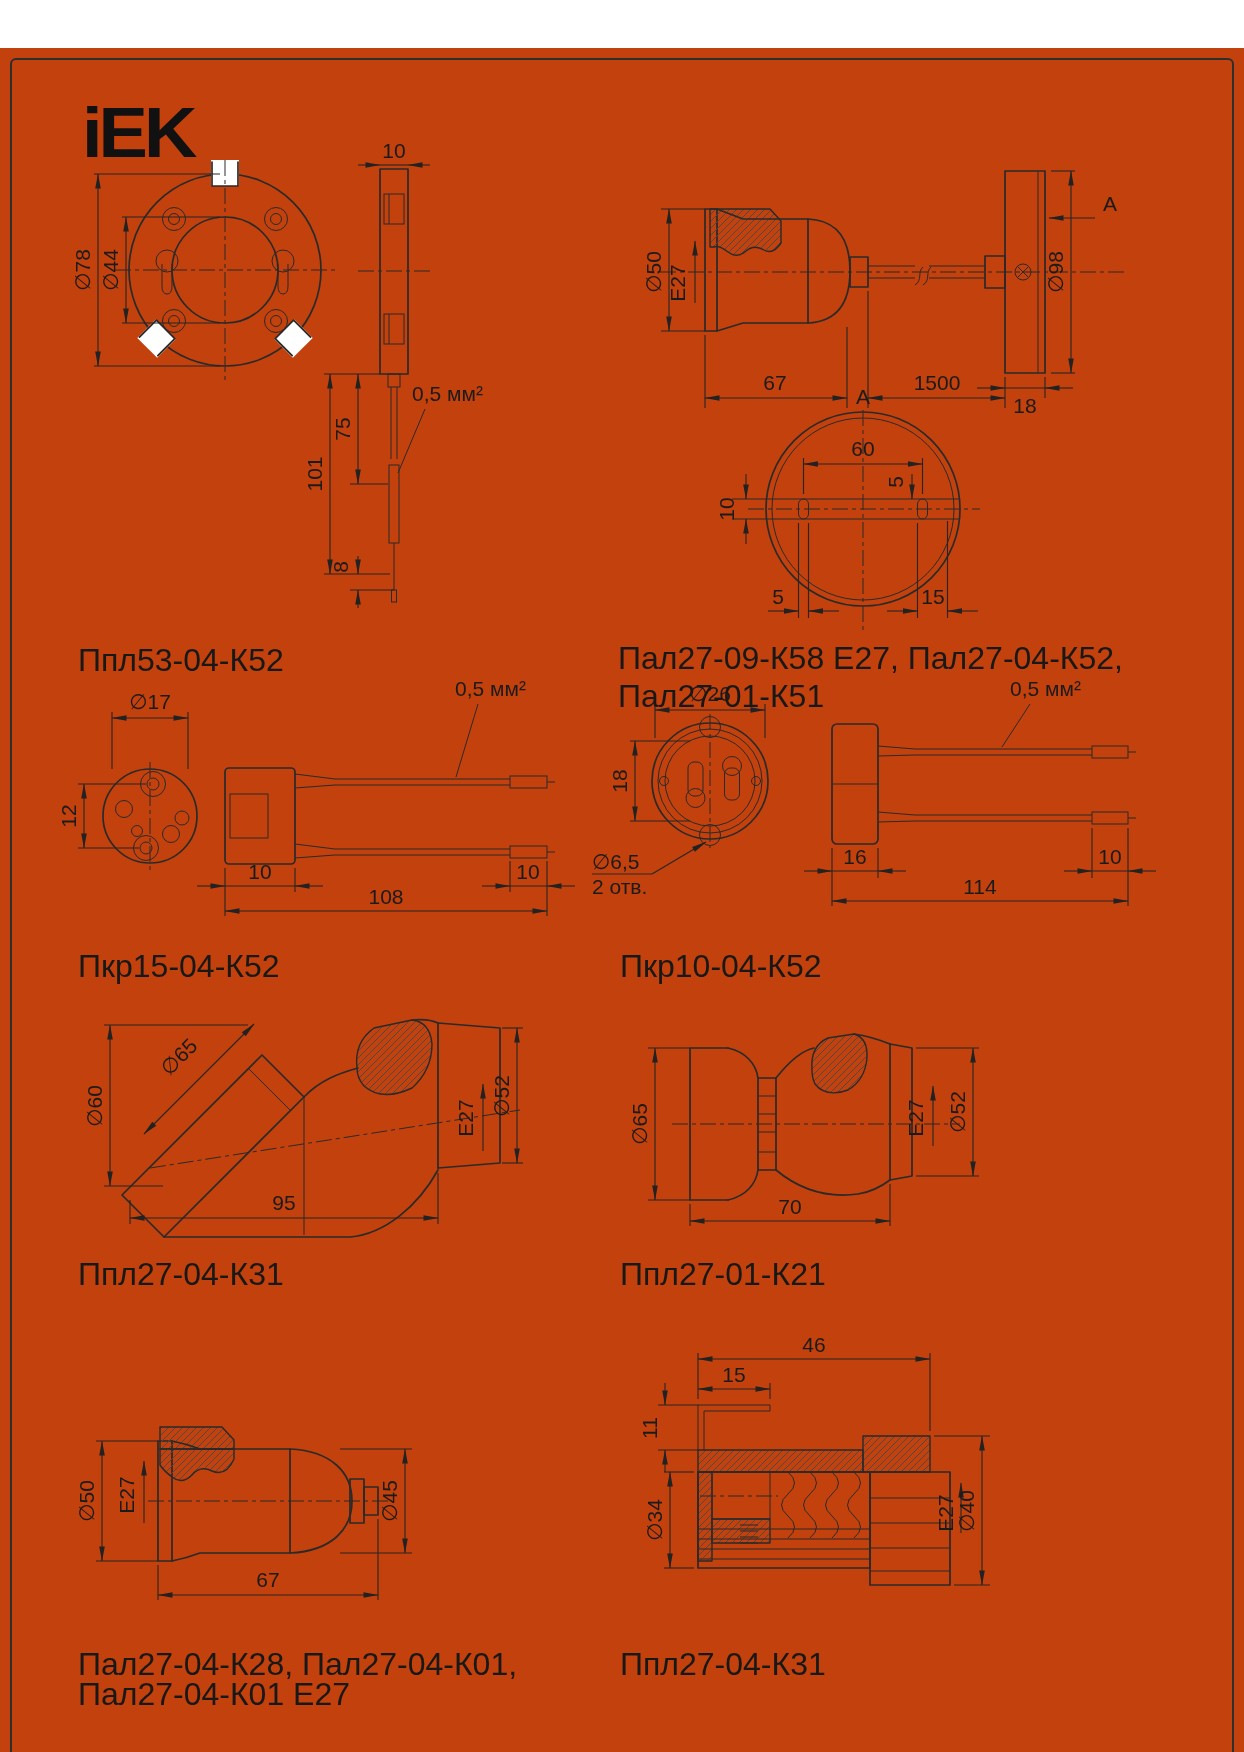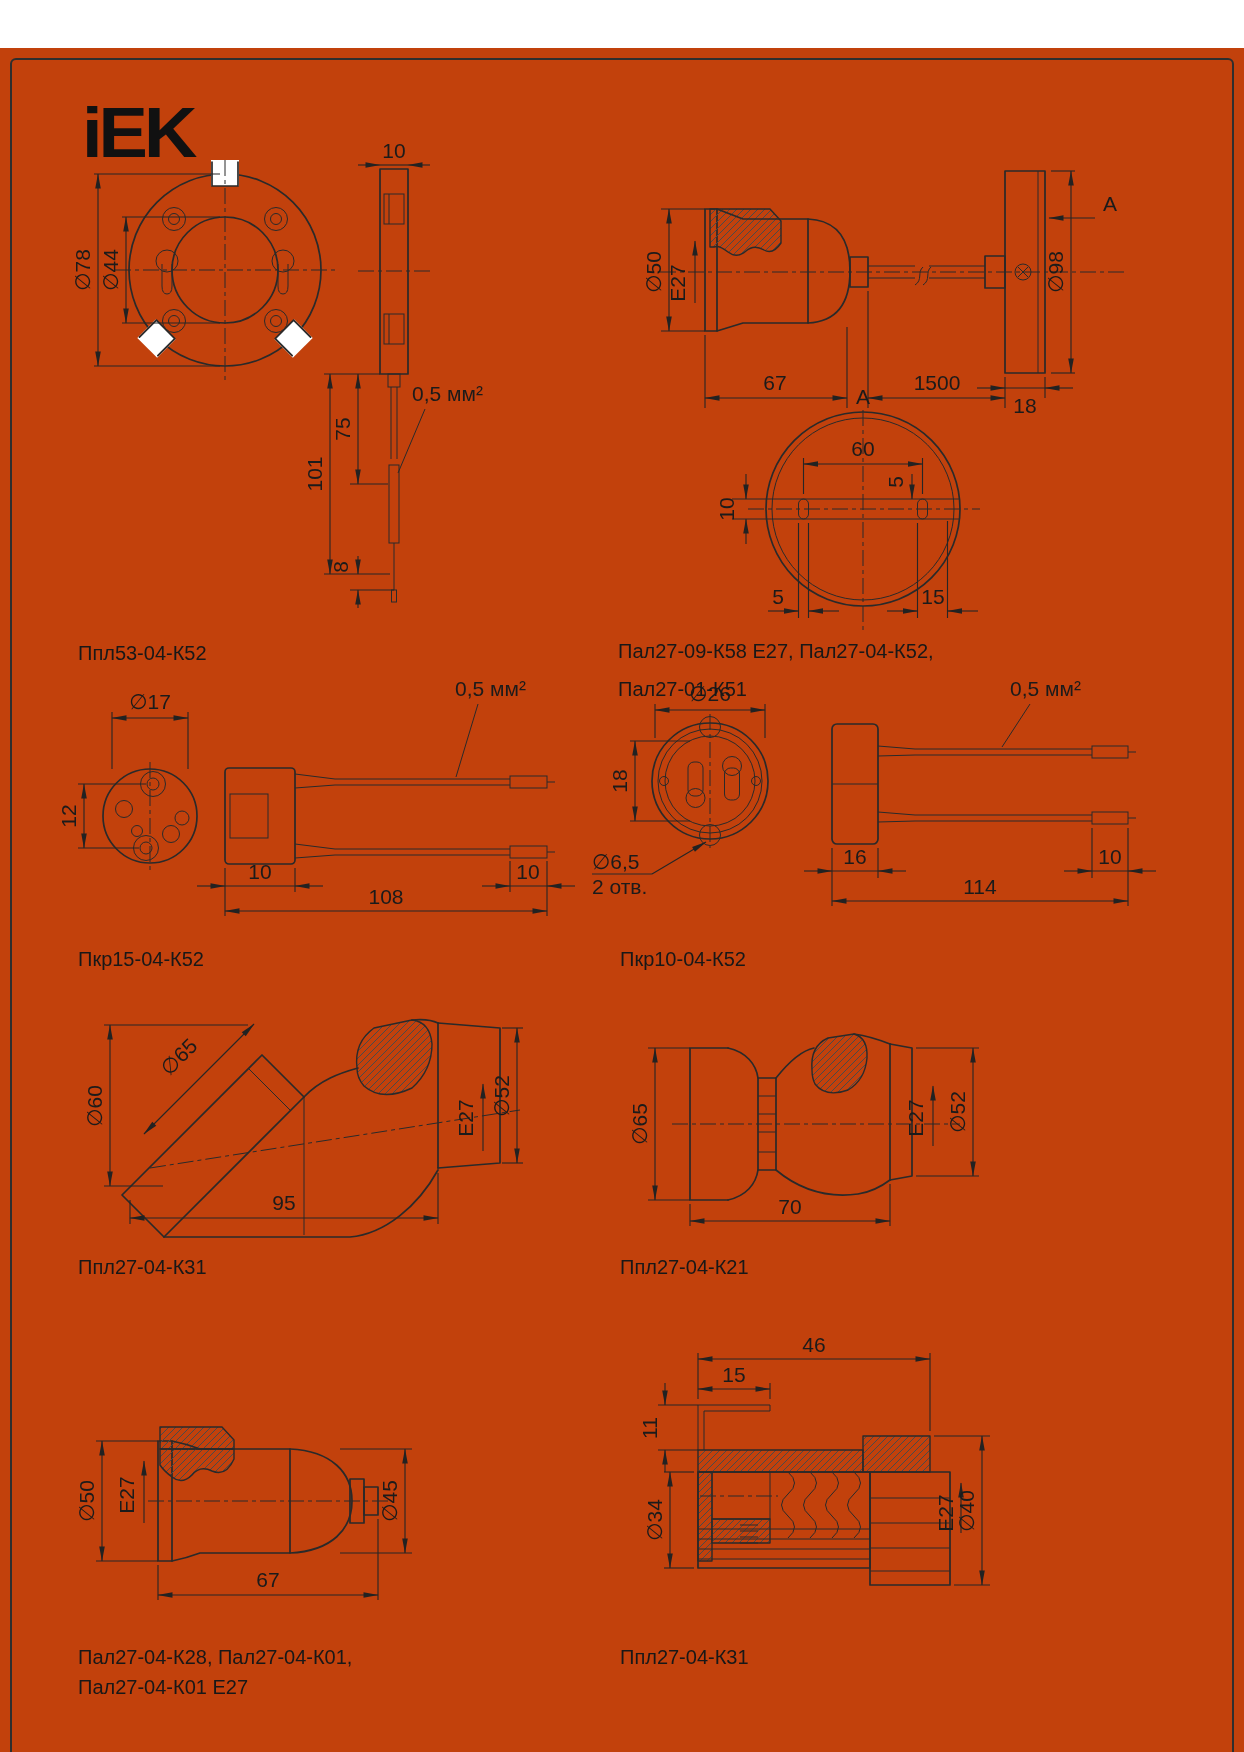--- a/index.html
+++ b/index.html
@@ -1,19 +1,19 @@
 <!DOCTYPE html>
 <html><head>
 <meta charset="utf-8">
 <style>
   html,body{margin:0;padding:0;background:#fff;}
   #page{position:relative;width:1244px;height:1752px;background:#c2410c;font-family:"Liberation Sans",sans-serif;overflow:hidden;margin-top:48px;}
   .frame{position:absolute;inset:10px;border:2px solid #2e2e2e;border-radius:6px;}
   .logo{position:absolute;left:82px;top:42px;font-weight:bold;font-size:74px;letter-spacing:-4px;color:#111;transform:scaleY(0.95);}
-  .dlabel{position:absolute;font-size:20px;color:#181818;white-space:nowrap;}
+  .dlabel{position:absolute;font-size:32px;color:#181818;white-space:nowrap;}
   svg{position:absolute;overflow:visible;}
   svg text{font-family:"Liberation Sans",sans-serif;font-size:21px;fill:#1b1b1b;}
   .ol{stroke:#2a2a2a;stroke-width:1.7;fill:none;stroke-linejoin:round;stroke-linecap:round;}
   .thin{stroke:#2a2a2a;stroke-width:1;fill:none;}
   .dim{stroke:#262626;stroke-width:1.1;fill:none;}
   .cl{stroke:#2a2a2a;stroke-width:1;fill:none;stroke-dasharray:16 4 4 4;}
   .hatch{fill:url(#hatch);stroke:#2a2a2a;stroke-width:1.4;stroke-linejoin:round;}
   .wh{fill:#fff;stroke:none;}
 </style>
 </head>
@@ -447,17 +447,17 @@
       <text transform="rotate(-90 354 178)" x="354" y="178" text-anchor="middle">∅40</text>
     </g>
   </svg>
 
   <div class="dlabel" style="left:78px;top:594px">Ппл53-04-К52</div>
   <div class="dlabel" style="left:618px;top:592px">Пал27-09-К58 Е27, Пал27-04-К52,</div>
   <div class="dlabel" style="left:618px;top:630px">Пал27-01-К51</div>
   <div class="dlabel" style="left:78px;top:900px">Пкр15-04-К52</div>
   <div class="dlabel" style="left:620px;top:900px">Пкр10-04-К52</div>
   <div class="dlabel" style="left:78px;top:1208px">Ппл27-04-К31</div>
-  <div class="dlabel" style="left:620px;top:1208px">Ппл27-04-К21</div>
+  <div class="dlabel" style="left:620px;top:1208px">Ппл27-01-К21</div>
   <div class="dlabel" style="left:78px;top:1598px">Пал27-04-К28, Пал27-04-К01,</div>
   <div class="dlabel" style="left:78px;top:1628px">Пал27-04-К01 Е27</div>
   <div class="dlabel" style="left:620px;top:1598px">Ппл27-04-К31</div>
 </div>
 
 </body></html>

